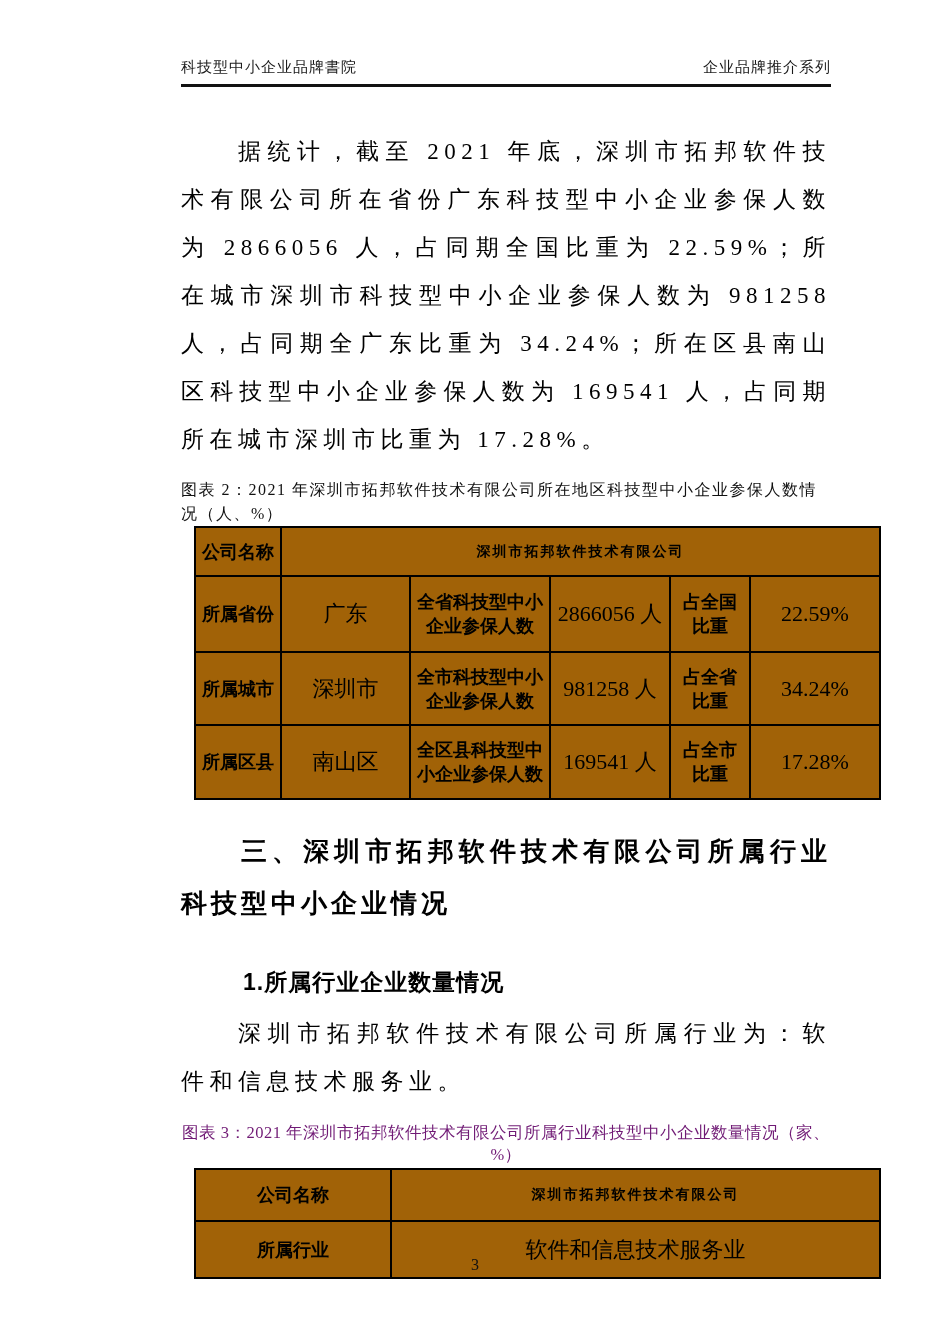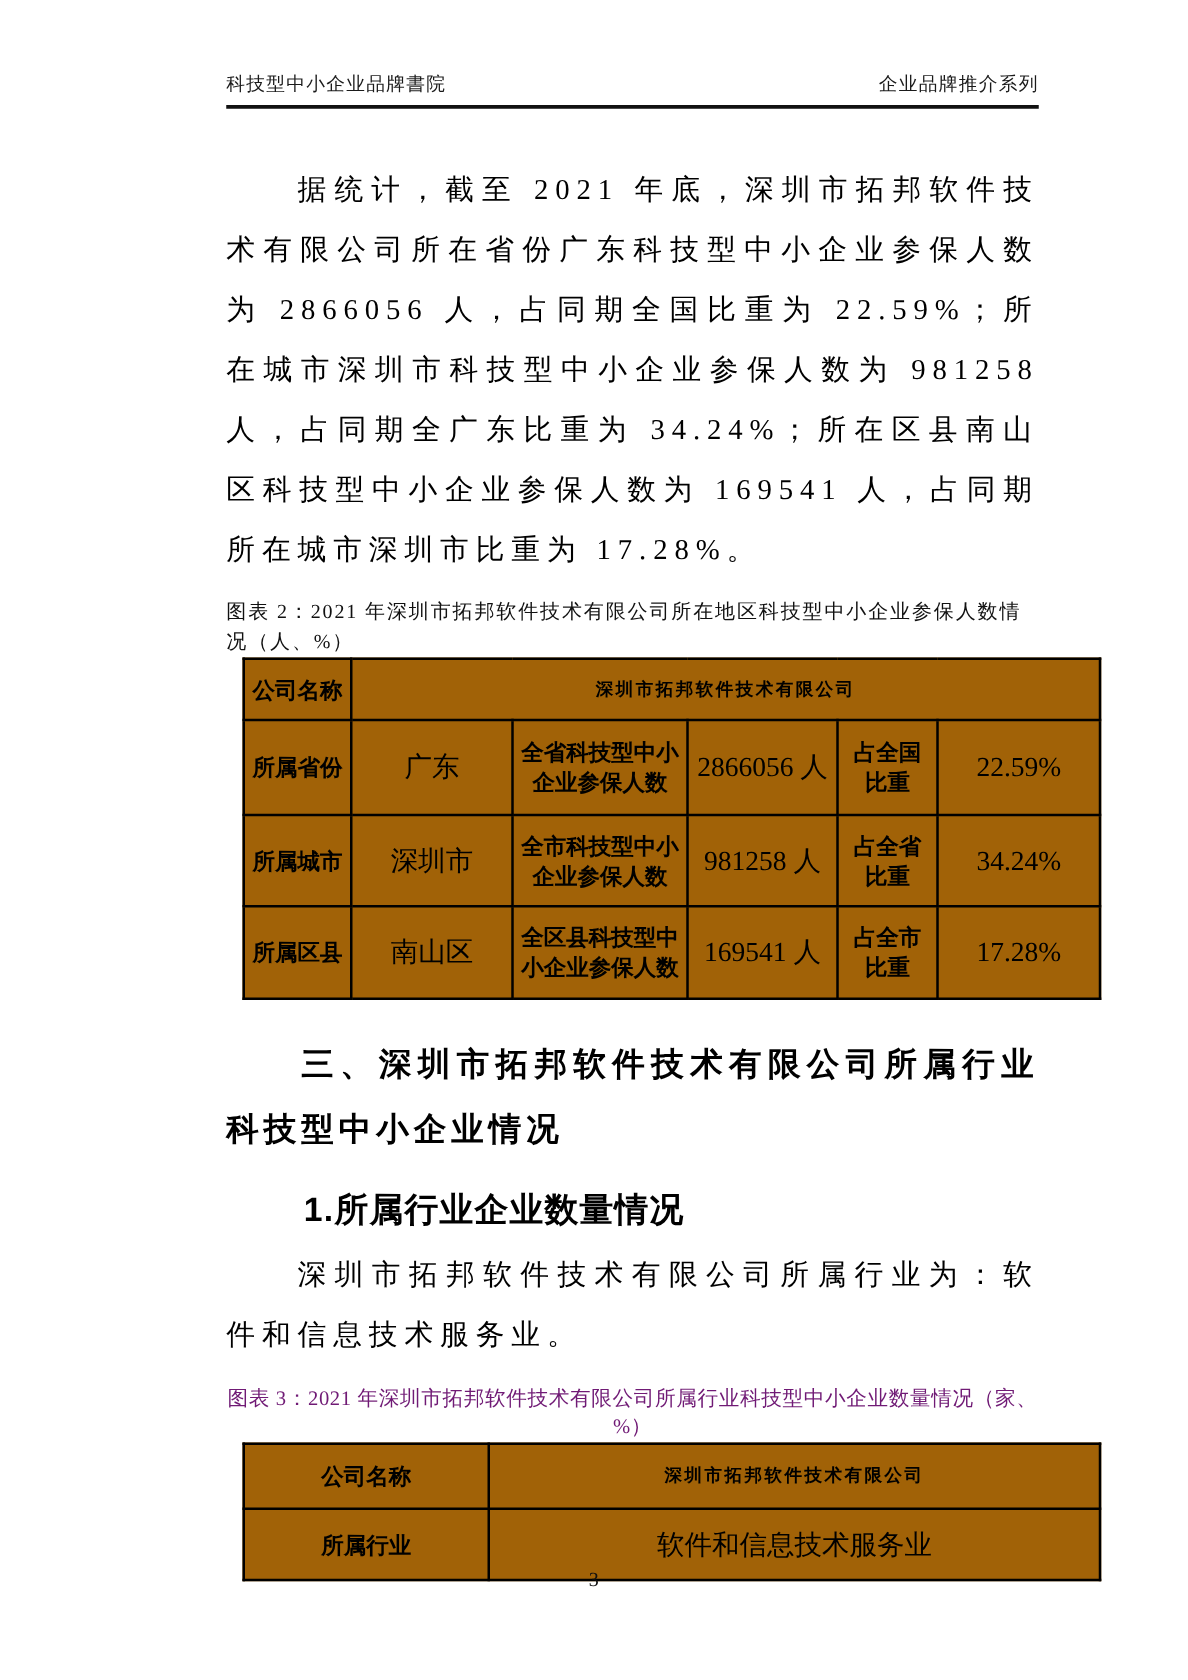--- a/index.html
+++ b/index.html
@@ -65,24 +65,24 @@
     margin-top: 26px;
     font-family: "Liberation Serif", "DejaVu Serif", serif;
     font-weight: bold;
     font-size: 26px;
     line-height: 52px;
     letter-spacing: 4px;
     text-align: justify;
     text-indent: 60px;
   }
   .h3 {
-    margin: 22px 0 0 62px;
+    margin: 36px 0 0 62px;
     font-family: "Liberation Sans", "DejaVu Sans", sans-serif;
     font-weight: bold;
-    font-size: 27px;
+    font-size: 23px;
     line-height: 32px;
     letter-spacing: 1px;
   }
   
   table {
     border-collapse: collapse;
     table-layout: fixed;
     width: 685px;
     margin-left: 13px;
     background: #a16207;

